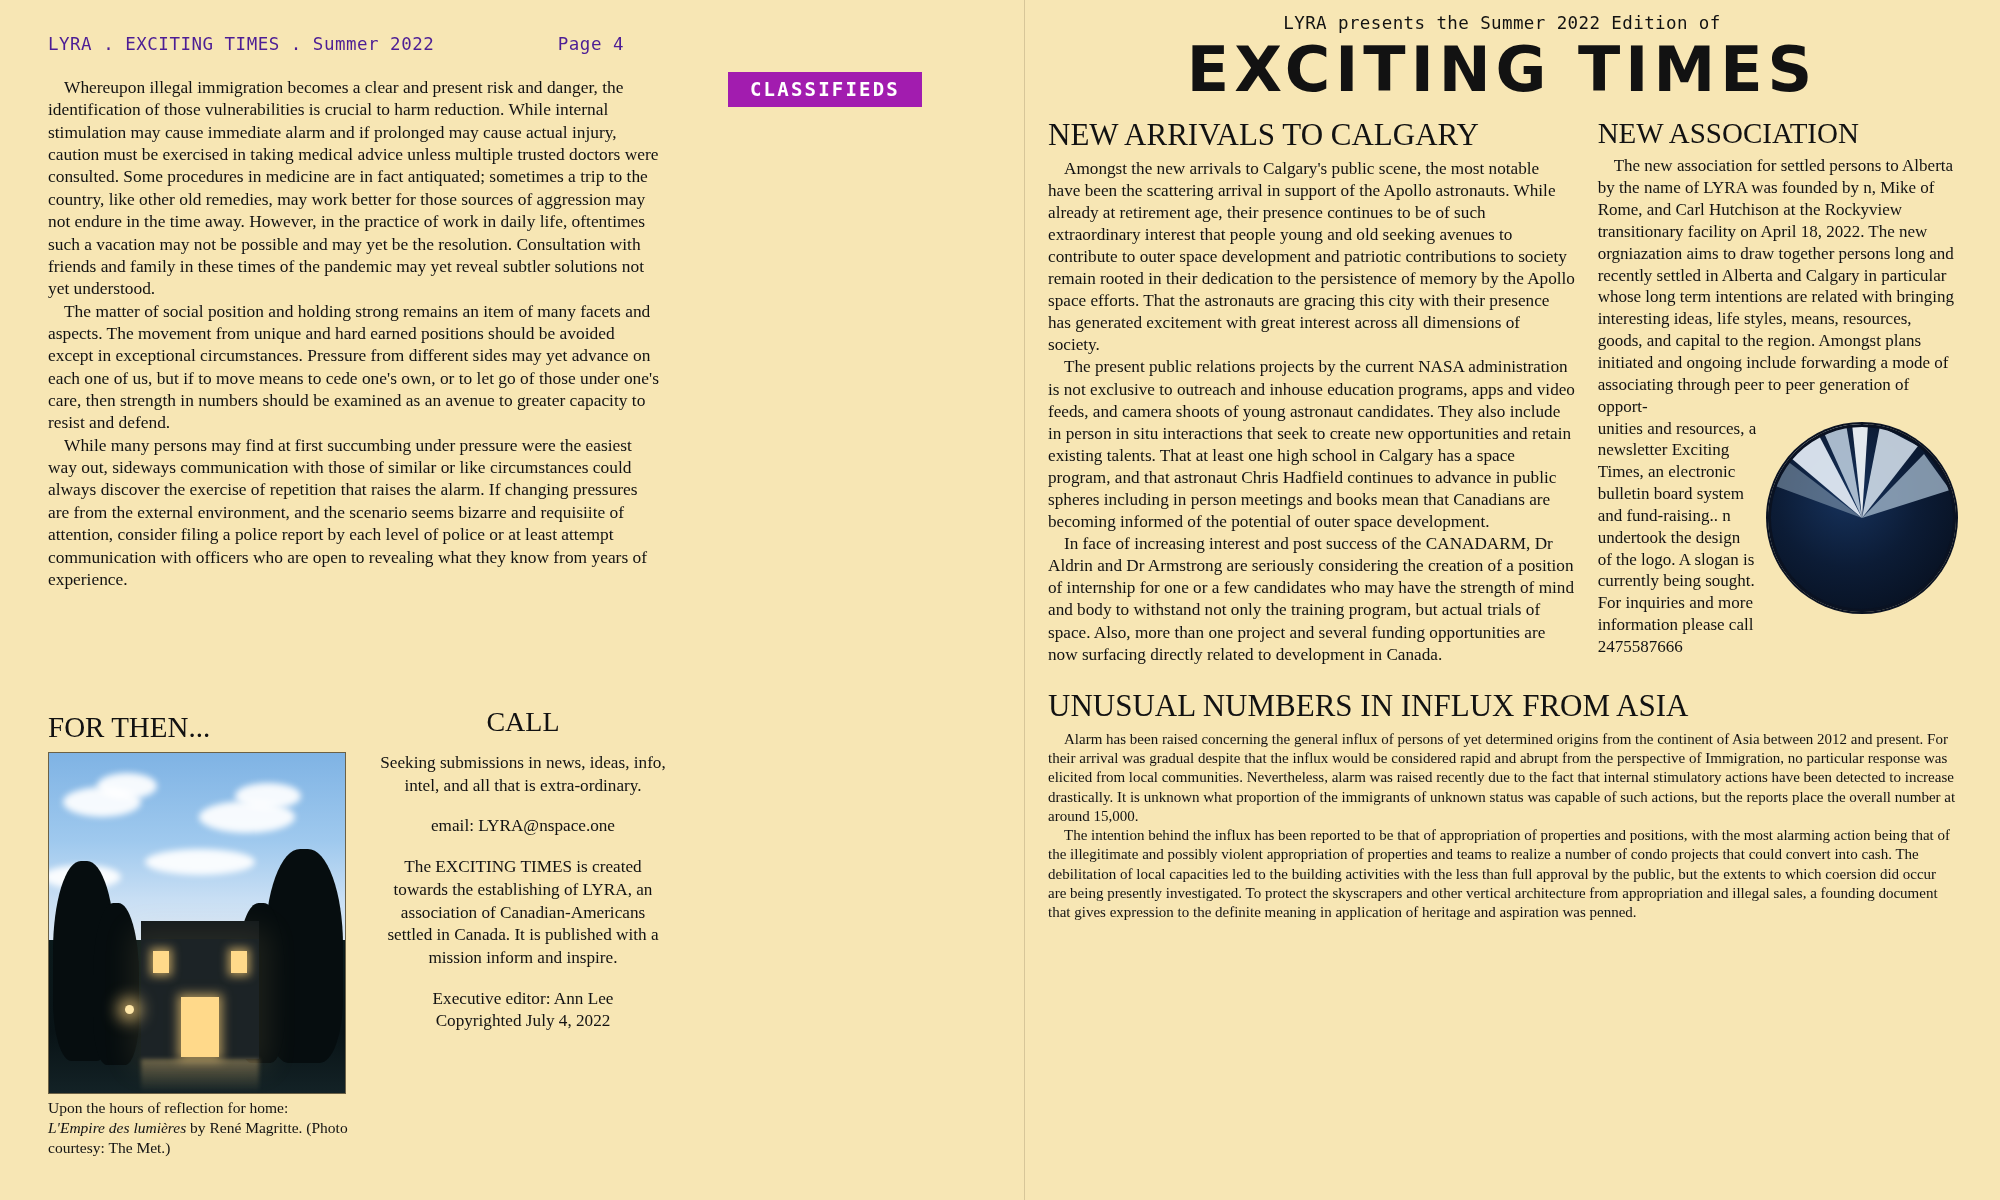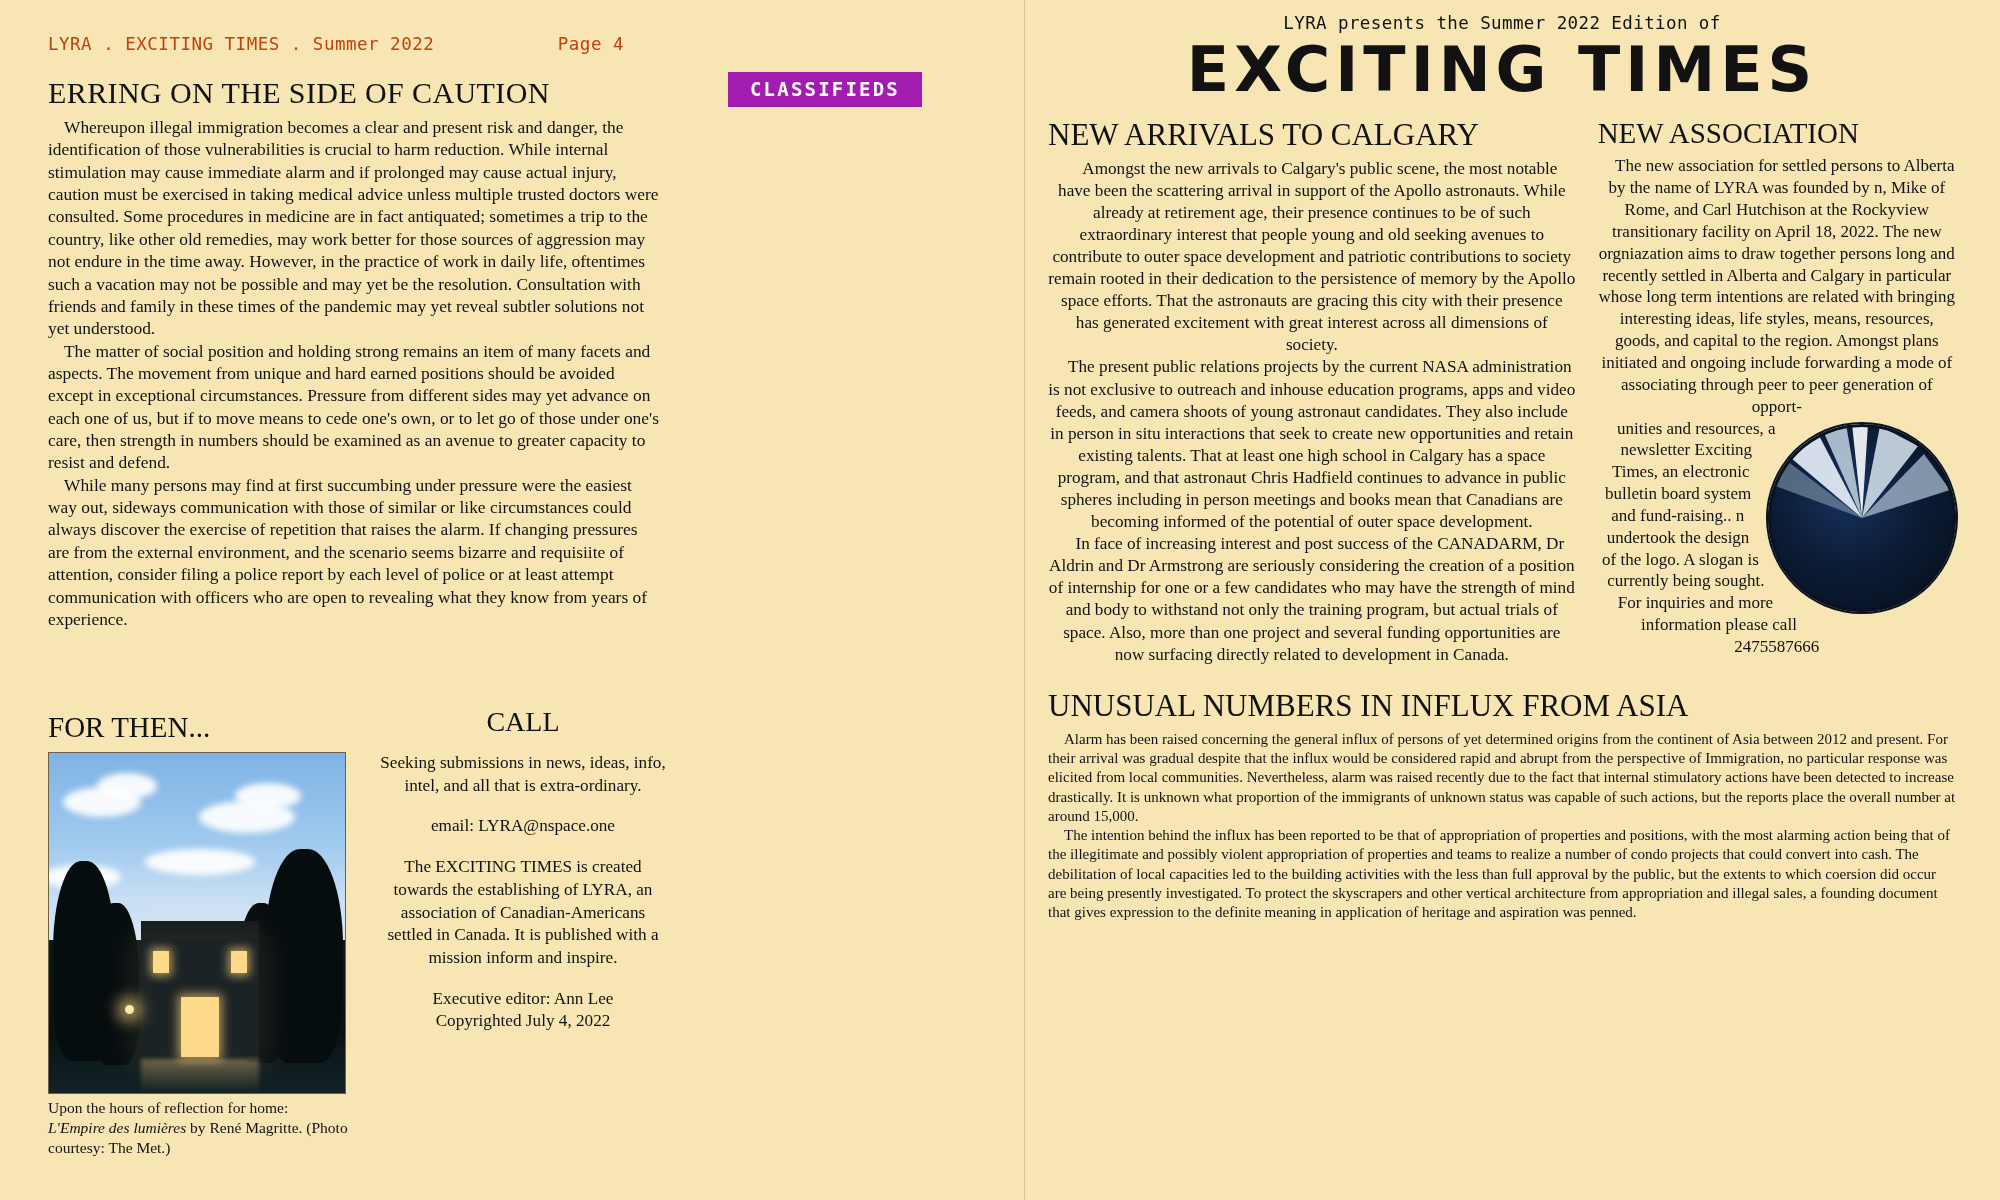--- a/index.html
+++ b/index.html
@@ -30,21 +30,21 @@
     box-sizing: border-box;
     padding: 34px 40px 0 48px;
   }
   .left-header {
     display: flex;
     justify-content: space-between;
     align-items: baseline;
     font-family: "DejaVu Sans Mono", monospace;
     font-size: 17.5px;
     letter-spacing: 0.5px;
-    color: #c2410c;
+    color: #4c1d95;
   }
   .left-header .pagenum {
     margin-right: 360px;
   }
   .left-body {
     position: relative;
     margin-top: 22px;
   }
   .col-left {
     width: 615px;
@@ -229,21 +229,20 @@
     font-weight: normal;
     font-size: 31px;
     margin: 0 0 6px 0;
     line-height: 1.08;
   }
   .rc-side h2 { font-size: 29px; }
   .rc-main p, .rc-side p {
     font-size: 17.2px;
     line-height: 1.285;
     margin: 0;
-    text-align: center;
   }
   .rc-side p { font-size: 17px; }
 
   .logo-wrap {
     float: right;
     width: 188px;
     height: 188px;
     margin: 6px 0 4px 10px;
     shape-outside: circle(50%);
   }
@@ -282,21 +281,20 @@
       <span class="pagenum">Page 4</span>
     </div>
 
     <div class="left-body">
 
       <div class="classifieds-wrap">
         <span class="classifieds-bar">CLASSIFIEDS</span>
       </div>
 
       <div class="col-left">
-        <h1 class="headline">ERRING ON THE SIDE OF CAUTION</h1>
         <p class="body"><span class="indent"></span><span>Whereupon illegal immigration becomes a clear and present risk and danger, the identification of those vulnerabilities is crucial to harm reduction. While internal stimulation may cause immediate alarm and if prolonged may cause actual injury, caution must be exercised in taking medical advice unless multiple trusted doctors were consulted. Some procedures in medicine are in fact antiquated; sometimes a trip to the country, like other old remedies, may work better for those sources of aggression may not endure in the time away. However, in the practice of work in daily life, oftentimes such a vacation may not be possible and may yet be the resolution. Consultation with friends and family in these times of the pandemic may yet reveal subtler solutions not yet understood.</span></p>
         <p class="body"><span class="indent"></span><span>The matter of social position and holding strong remains an item of many facets and aspects. The movement from unique and hard earned positions should be avoided except in exceptional circumstances. Pressure from different sides may yet advance on each one of us, but if to move means to cede one's own, or to let go of those under one's care, then strength in numbers should be examined as an avenue to greater capacity to resist and defend.</span></p>
         <p class="body"><span class="indent"></span><span>While many persons may find at first succumbing under pressure were the easiest way out, sideways communication with those of similar or like circumstances could always discover the exercise of repetition that raises the alarm. If changing pressures are from the external environment, and the scenario seems bizarre and requisiite of attention, consider filing a police report by each level of police or at least attempt communication with officers who are open to revealing what they know from years of experience.</span></p>
       </div>
 
       <div class="for-then">
         <h2 class="headline-sm">FOR THEN...</h2>
       </div>
 
       <div class="photo">

